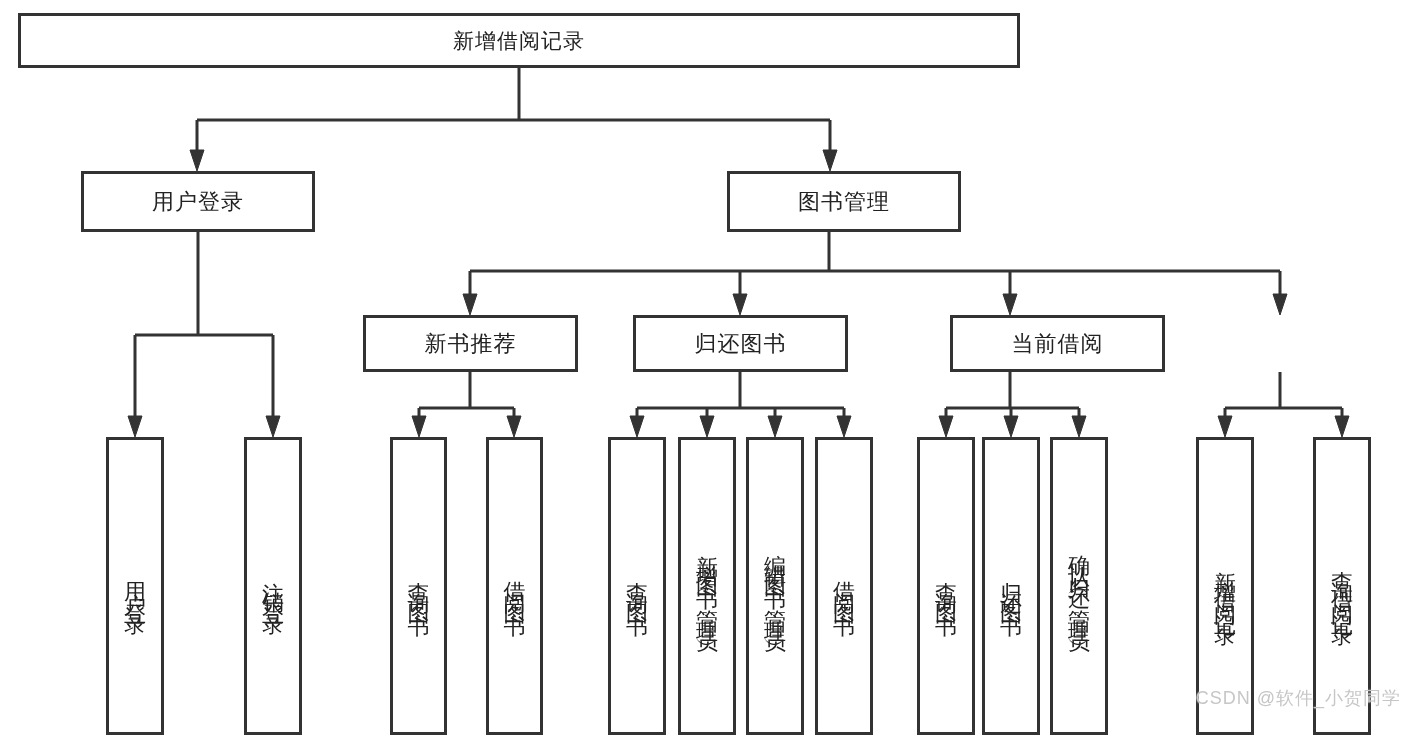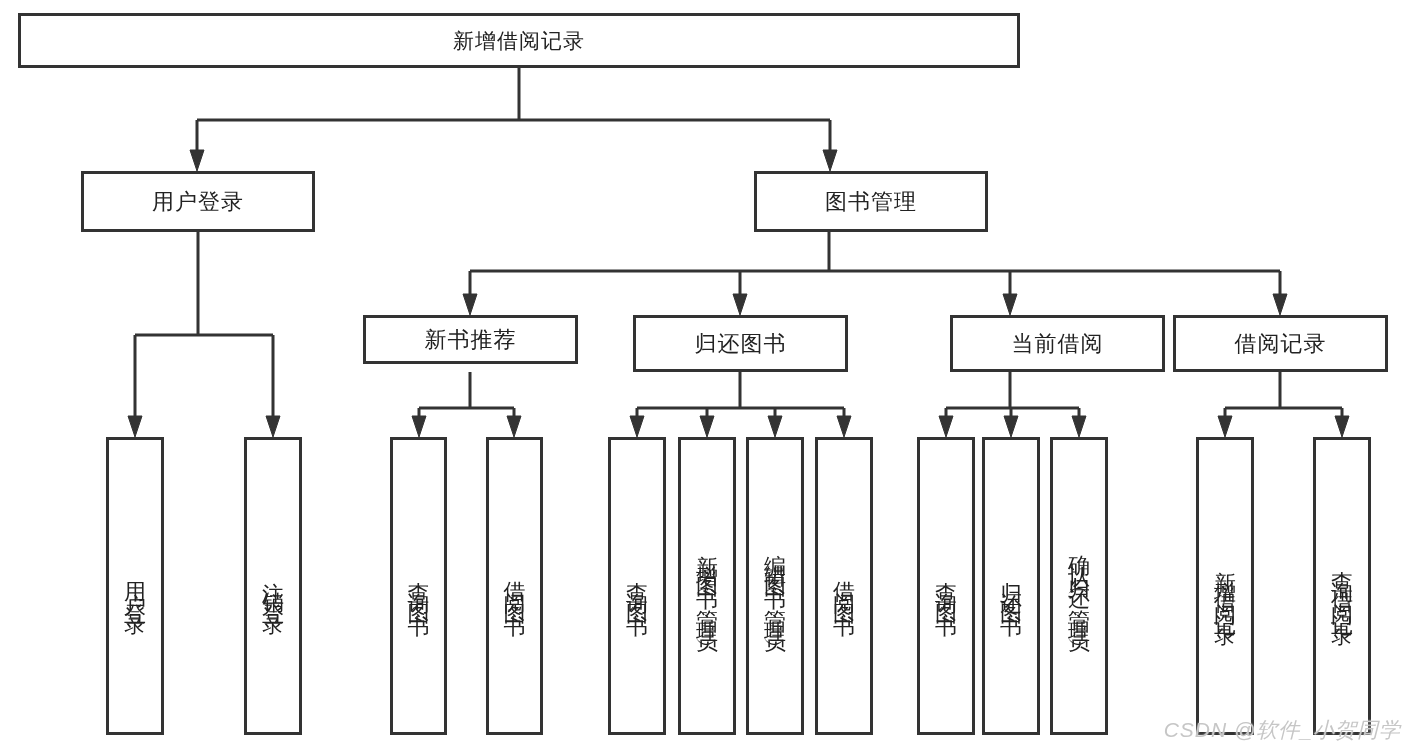--- a/index.html
+++ b/index.html
@@ -49,26 +49,25 @@
     text-orientation: mixed;
     font-size: 22px;
     line-height: 1;
     letter-spacing: 11px;
     white-space: nowrap;
     color: var(--text);
   }
   .watermark {
     position: absolute;
     right: 4px;
-    top: 716px;
-    font-size: 21px;
+    top: 686px;
+    font-size: 18px;
     color: var(--watermark);
     letter-spacing: 1px;
     text-shadow: 0 0 2px rgba(255,255,255,0.9);
-    font-style: italic;
   }
 </style>
 </head>
 <body>
 
 <div class="canvas">
 
   <svg class="connectors" viewBox="0 0 1405 747" xmlns="http://www.w3.org/2000/svg" aria-hidden="true">
     <path class="lines" d="
       M519 68 L519 120
@@ -122,26 +121,25 @@
     <polygon class="arrow" points="946,437 939,416 953,416"></polygon>
     <polygon class="arrow" points="1011,437 1004,416 1018,416"></polygon>
     <polygon class="arrow" points="1079,437 1072,416 1086,416"></polygon>
     <polygon class="arrow" points="1225,437 1218,416 1232,416"></polygon>
     <polygon class="arrow" points="1342,437 1335,416 1349,416"></polygon>
   </svg>
 
   <div class="node hnode root-node" style="left:18px; top:13px; width:1002px; height:55px;">新增借阅记录</div>
 
   <div class="node hnode" style="left:81px; top:171px; width:234px; height:61px;">用户登录</div>
-  <div class="node hnode" style="left:754px; top:171px; width:234px; height:61px;">图书管理</div>
+  <div class="node hnode" style="left:727px; top:171px; width:234px; height:61px;">图书管理</div>
 
-  <div class="node hnode" style="left:363px; top:315px; width:215px; height:49px;text-align:right;">新书推荐</div>
+  <div class="node hnode" style="left:363px; top:315px; width:215px; height:57px;text-align:right;">新书推荐</div>
   <div class="node hnode" style="left:633px; top:315px; width:215px; height:57px;">归还图书</div>
   <div class="node hnode" style="left:903px; top:315px; width:215px; height:57px;margin-left:47px;">当前借阅</div>
-  <div class="node hnode" style="left:1173px; top:315px; width:215px; height:57px;">借阅记录</div>
 
   <div class="node vnode" style="left:106px; top:437px; width:58px; height:298px;">
     <span class="vtext">用户登录</span>
   </div>
   <div class="node vnode" style="left:244px; top:437px; width:58px; height:298px;">
     <span class="vtext">注销登录</span>
   </div>
 
   <div class="node vnode" style="left:390px; top:437px; width:57px; height:298px;">
     <span class="vtext">查询图书</span>

